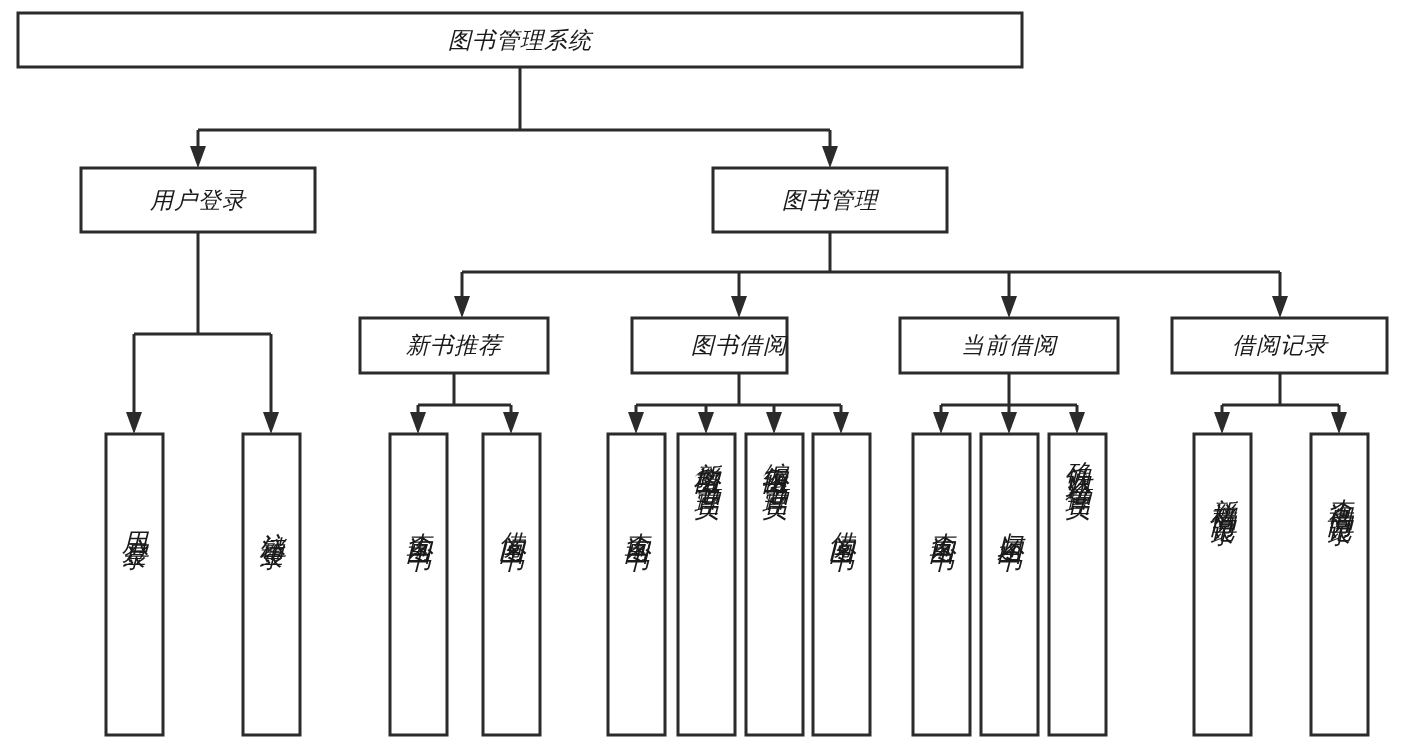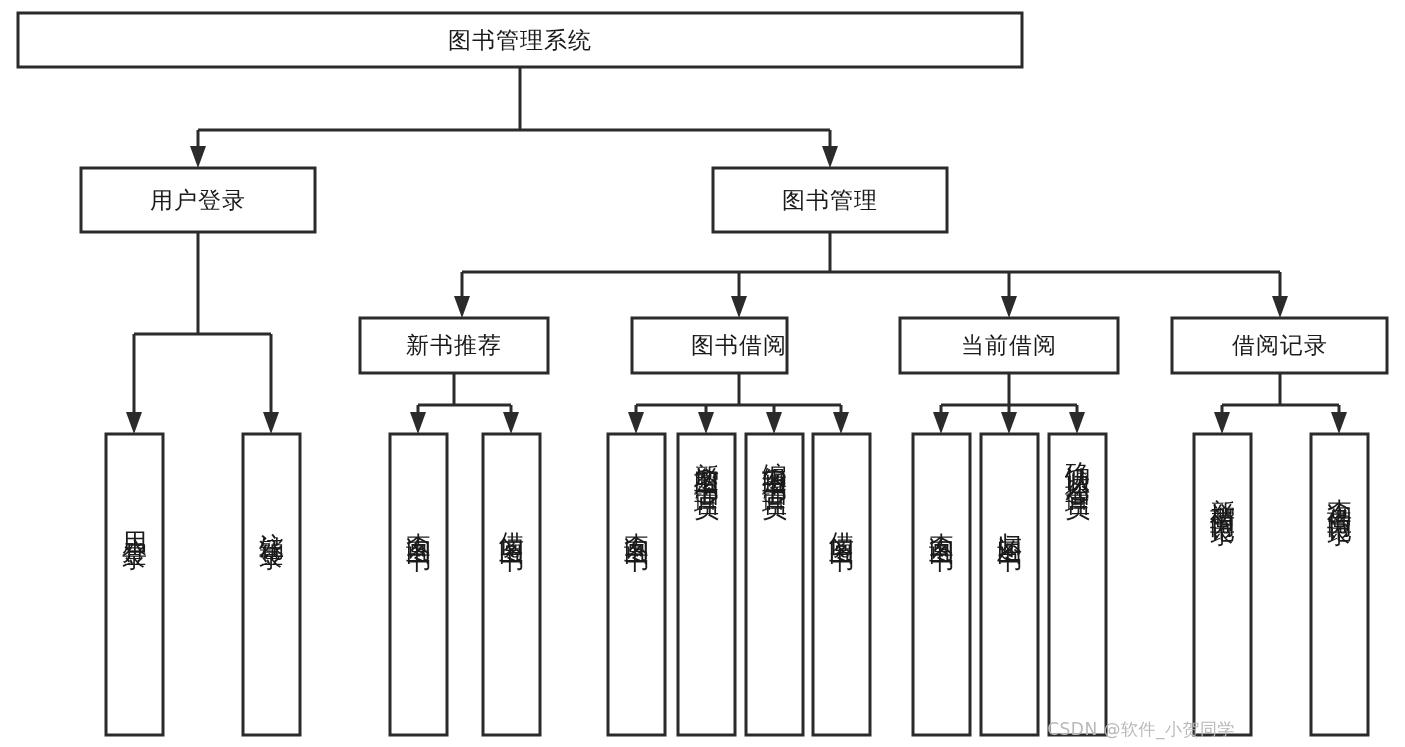--- a/index.html
+++ b/index.html
@@ -11,20 +11,21 @@
     width: 1405px;
     height: 747px;
     font-family: "DejaVu Sans", "Liberation Sans", sans-serif;
     overflow: hidden;
   }
   #diagram-root {
     position: relative;
     width: 1245px;
     height: 747px;
     background: #ffffff;
+    font-style: italic;
   }
   svg#diagram-canvas {
     position: absolute;
     left: 0;
     top: 0;
     width: 1405px;
     height: 747px;
     display: block;
   }
   .node-box {
@@ -253,15 +254,14 @@
     <span class="leaf-label" style="margin-top:8px;">确认归还（管理员）</span>
   </div>
 
   <div class="leaf-label-wrap" style="left:1194px; top:434px; width:57px; height:301px;">
     <span class="leaf-label" style="margin-top:44px;">新增借阅记录</span>
   </div>
   <div class="leaf-label-wrap" style="left:1311px; top:434px; width:57px; height:301px;">
     <span class="leaf-label" style="margin-top:44px;">查询借阅记录</span>
   </div>
 
-  <div id="watermark">CSDN @软件_小贺同学</div>
 
 </div>
 
 </body></html>

